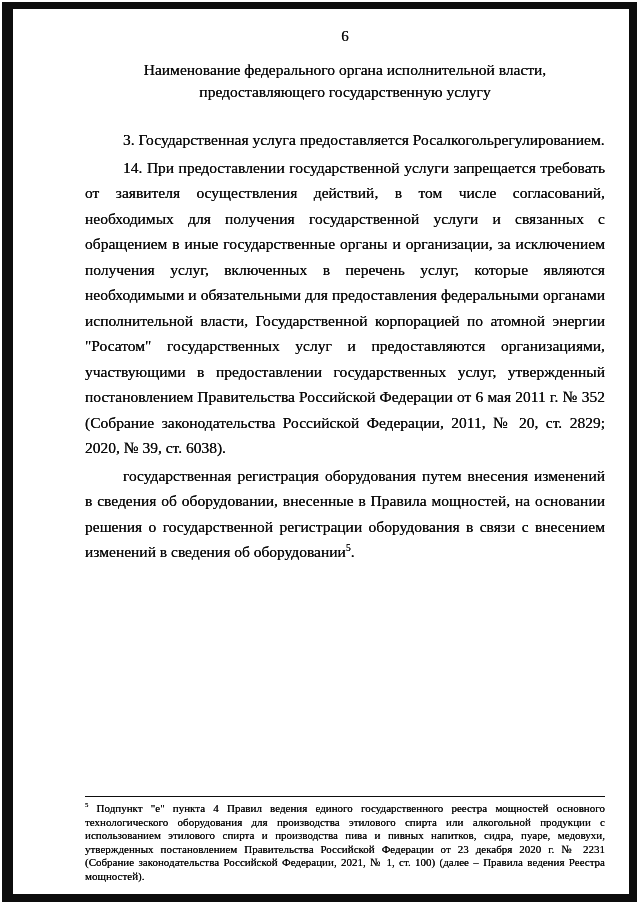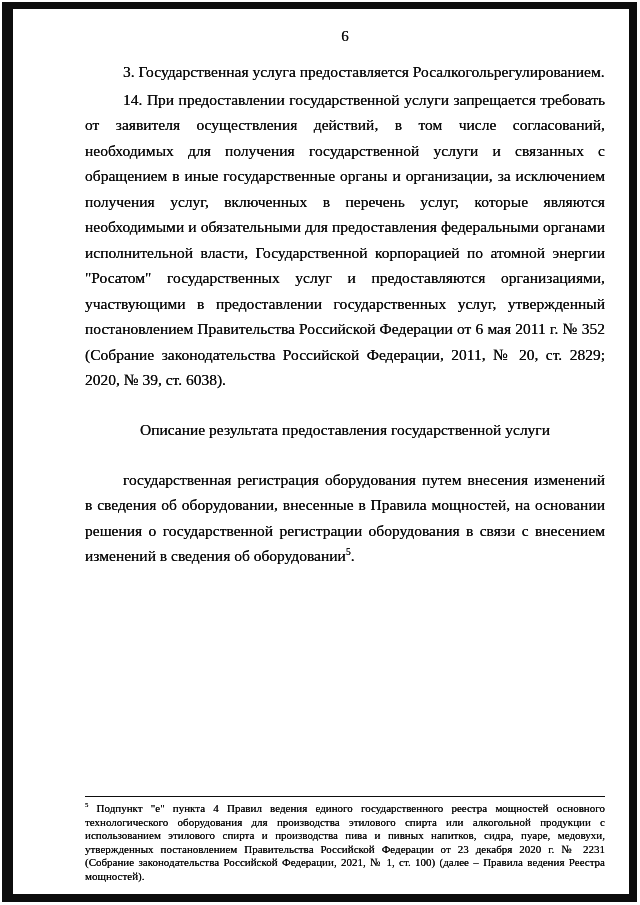--- a/index.html
+++ b/index.html
@@ -84,26 +84,26 @@
 </style>
 </head>
 <body>
 
 <div class="sheet">
   <div class="frame"></div>
 
   <div class="content">
     <div class="page-number">6</div>
 
+    <h2 class="heading">Наименование федерального органа исполнительной власти, предоставляющего государственную услугу</h2>
 
     <p class="para">3. Государственная услуга предоставляется Росалкогольрегулированием.</p>
 
     <p class="para">14. При предоставлении государственной услуги запрещается требовать от заявителя осуществления действий, в том числе согласований, необходимых для получения государственной услуги и связанных с обращением в иные государственные органы и организации, за исключением получения услуг, включенных в перечень услуг, которые являются необходимыми и обязательными для предоставления федеральными органами исполнительной власти, Государственной корпорацией по атомной энергии "Росатом" государственных услуг и предоставляются организациями, участвующими в предоставлении государственных услуг, утвержденный постановлением Правительства Российской Федерации от 6 мая 2011 г. № 352 (Собрание законодательства Российской Федерации, 2011, № 20, ст. 2829; 2020, № 39, ст. 6038).</p>
 
-    <h2 class="heading second">Описание результата предоставления государственной услуги</h2>
 
 
 
     <p class="para"><span>государственная регистрация оборудования путем внесения изменений в сведения об оборудовании, внесенные в Правила мощностей, на основании решения о государственной регистрации оборудования в связи с внесением изменений в сведения об оборудовании</span><sup>5</sup><span>.</span></p>
   </div>
 
   <div class="footnote">
     <div class="footnote-rule"></div>
     <p class="footnote-text"><sup>5</sup><span> Подпункт "е" пункта 4 Правил ведения единого государственного реестра мощностей основного технологического оборудования для производства этилового спирта или алкогольной продукции с использованием этилового спирта и производства пива и пивных напитков, сидра, пуаре, медовухи, утвержденных постановлением Правительства Российской Федерации от 23 декабря 2020 г. № 2231 (Собрание законодательства Российской Федерации, 2021, № 1, ст. 100) (далее – Правила ведения Реестра мощностей).</span></p>
   </div>

